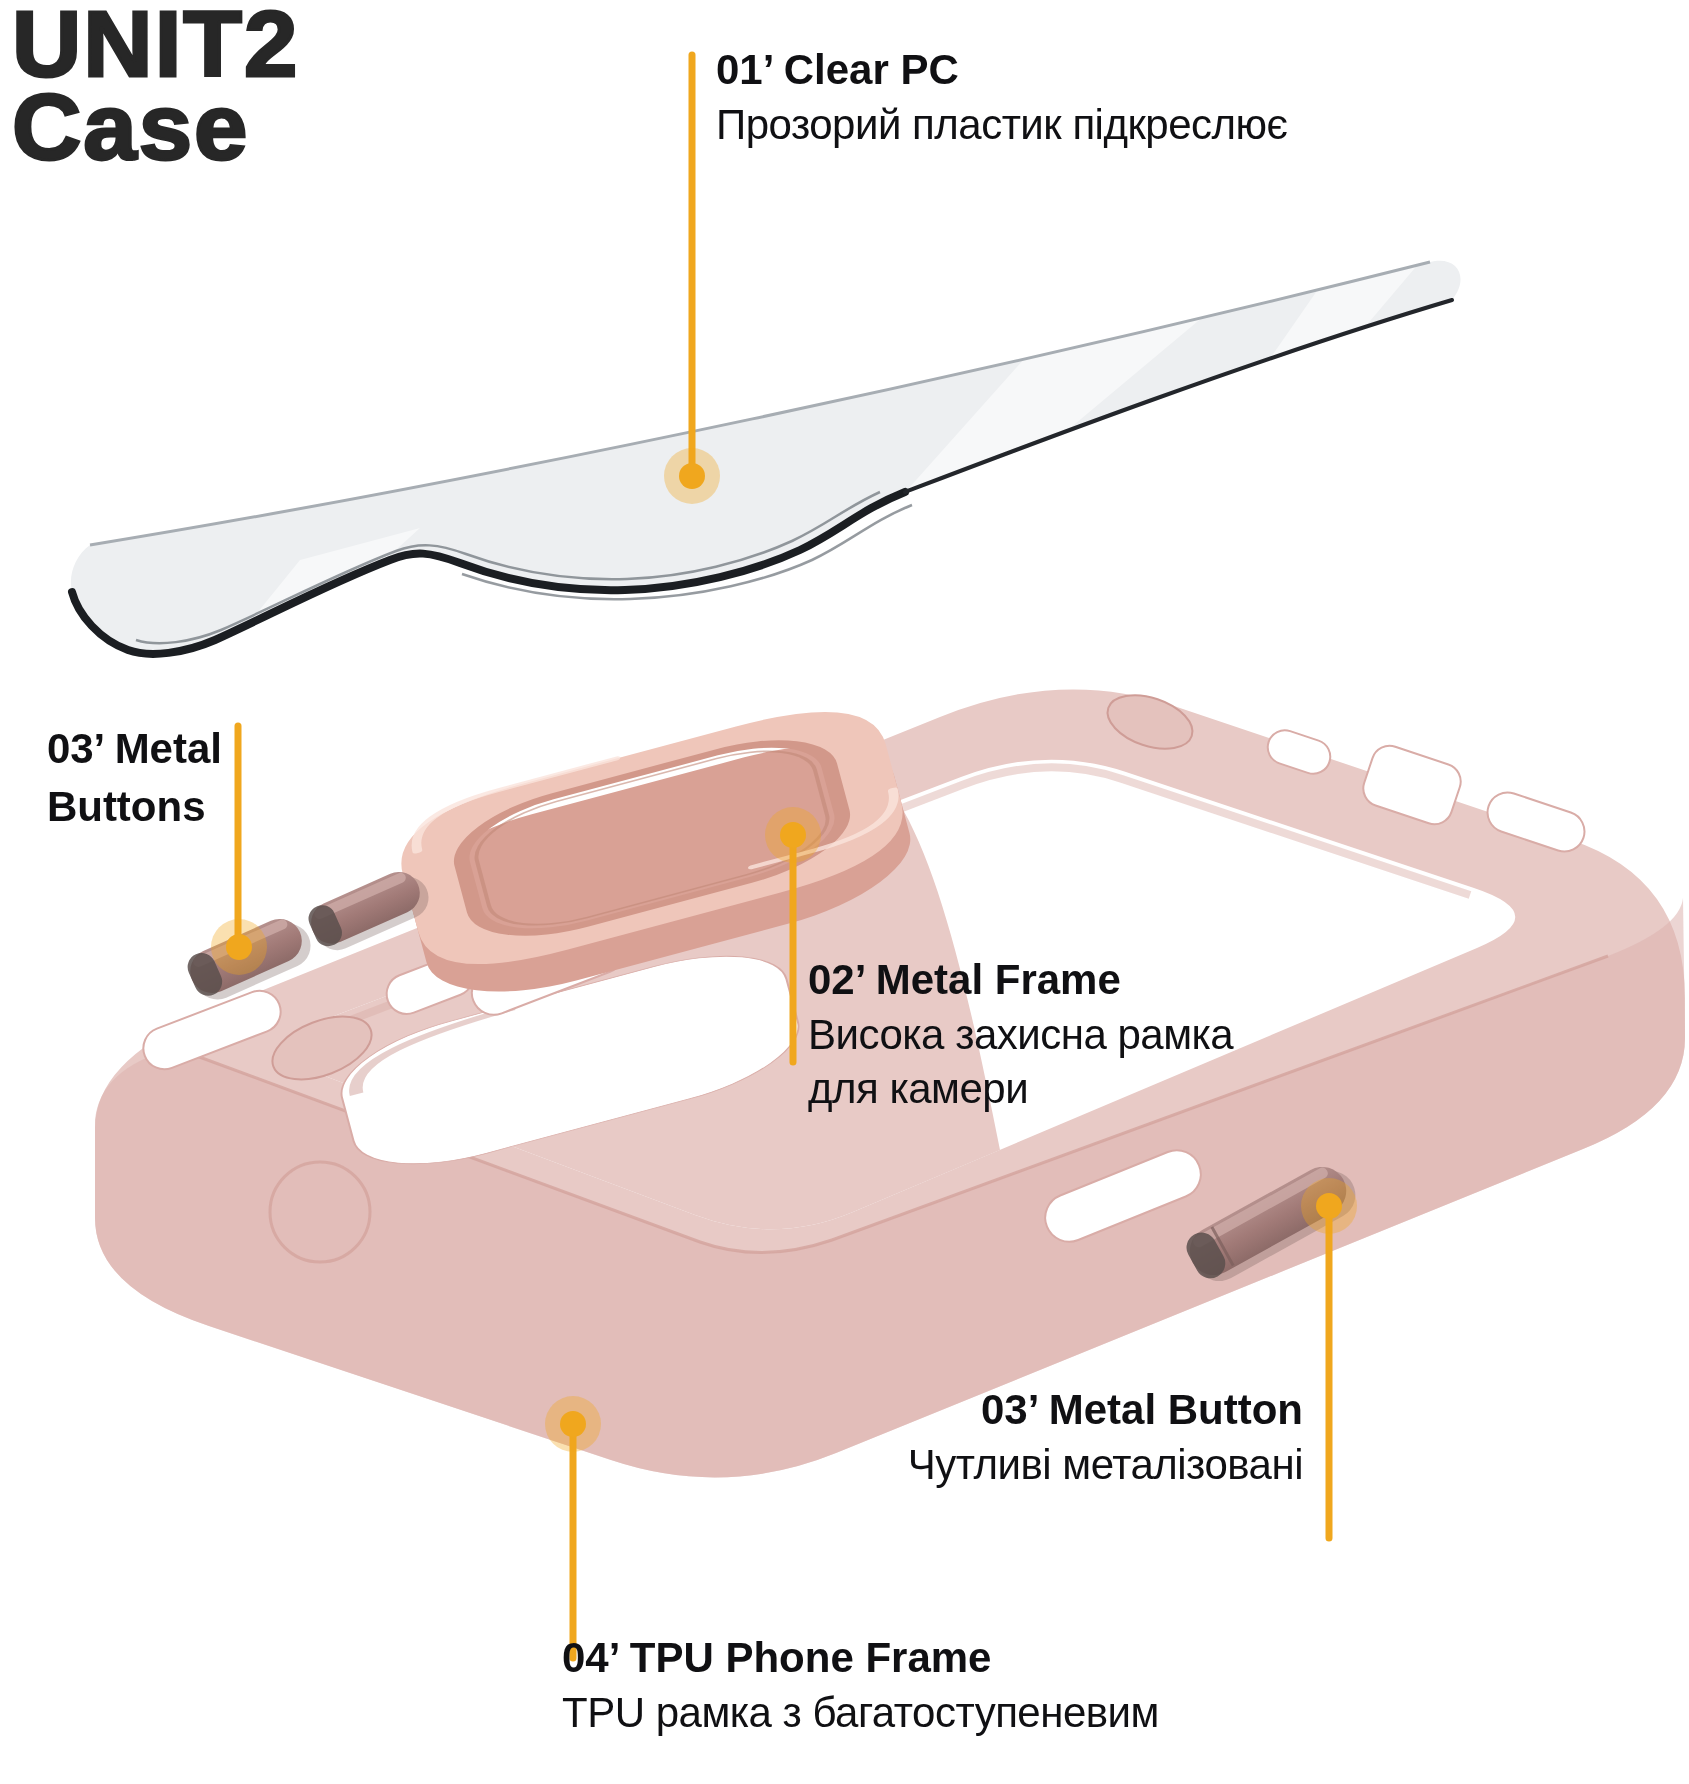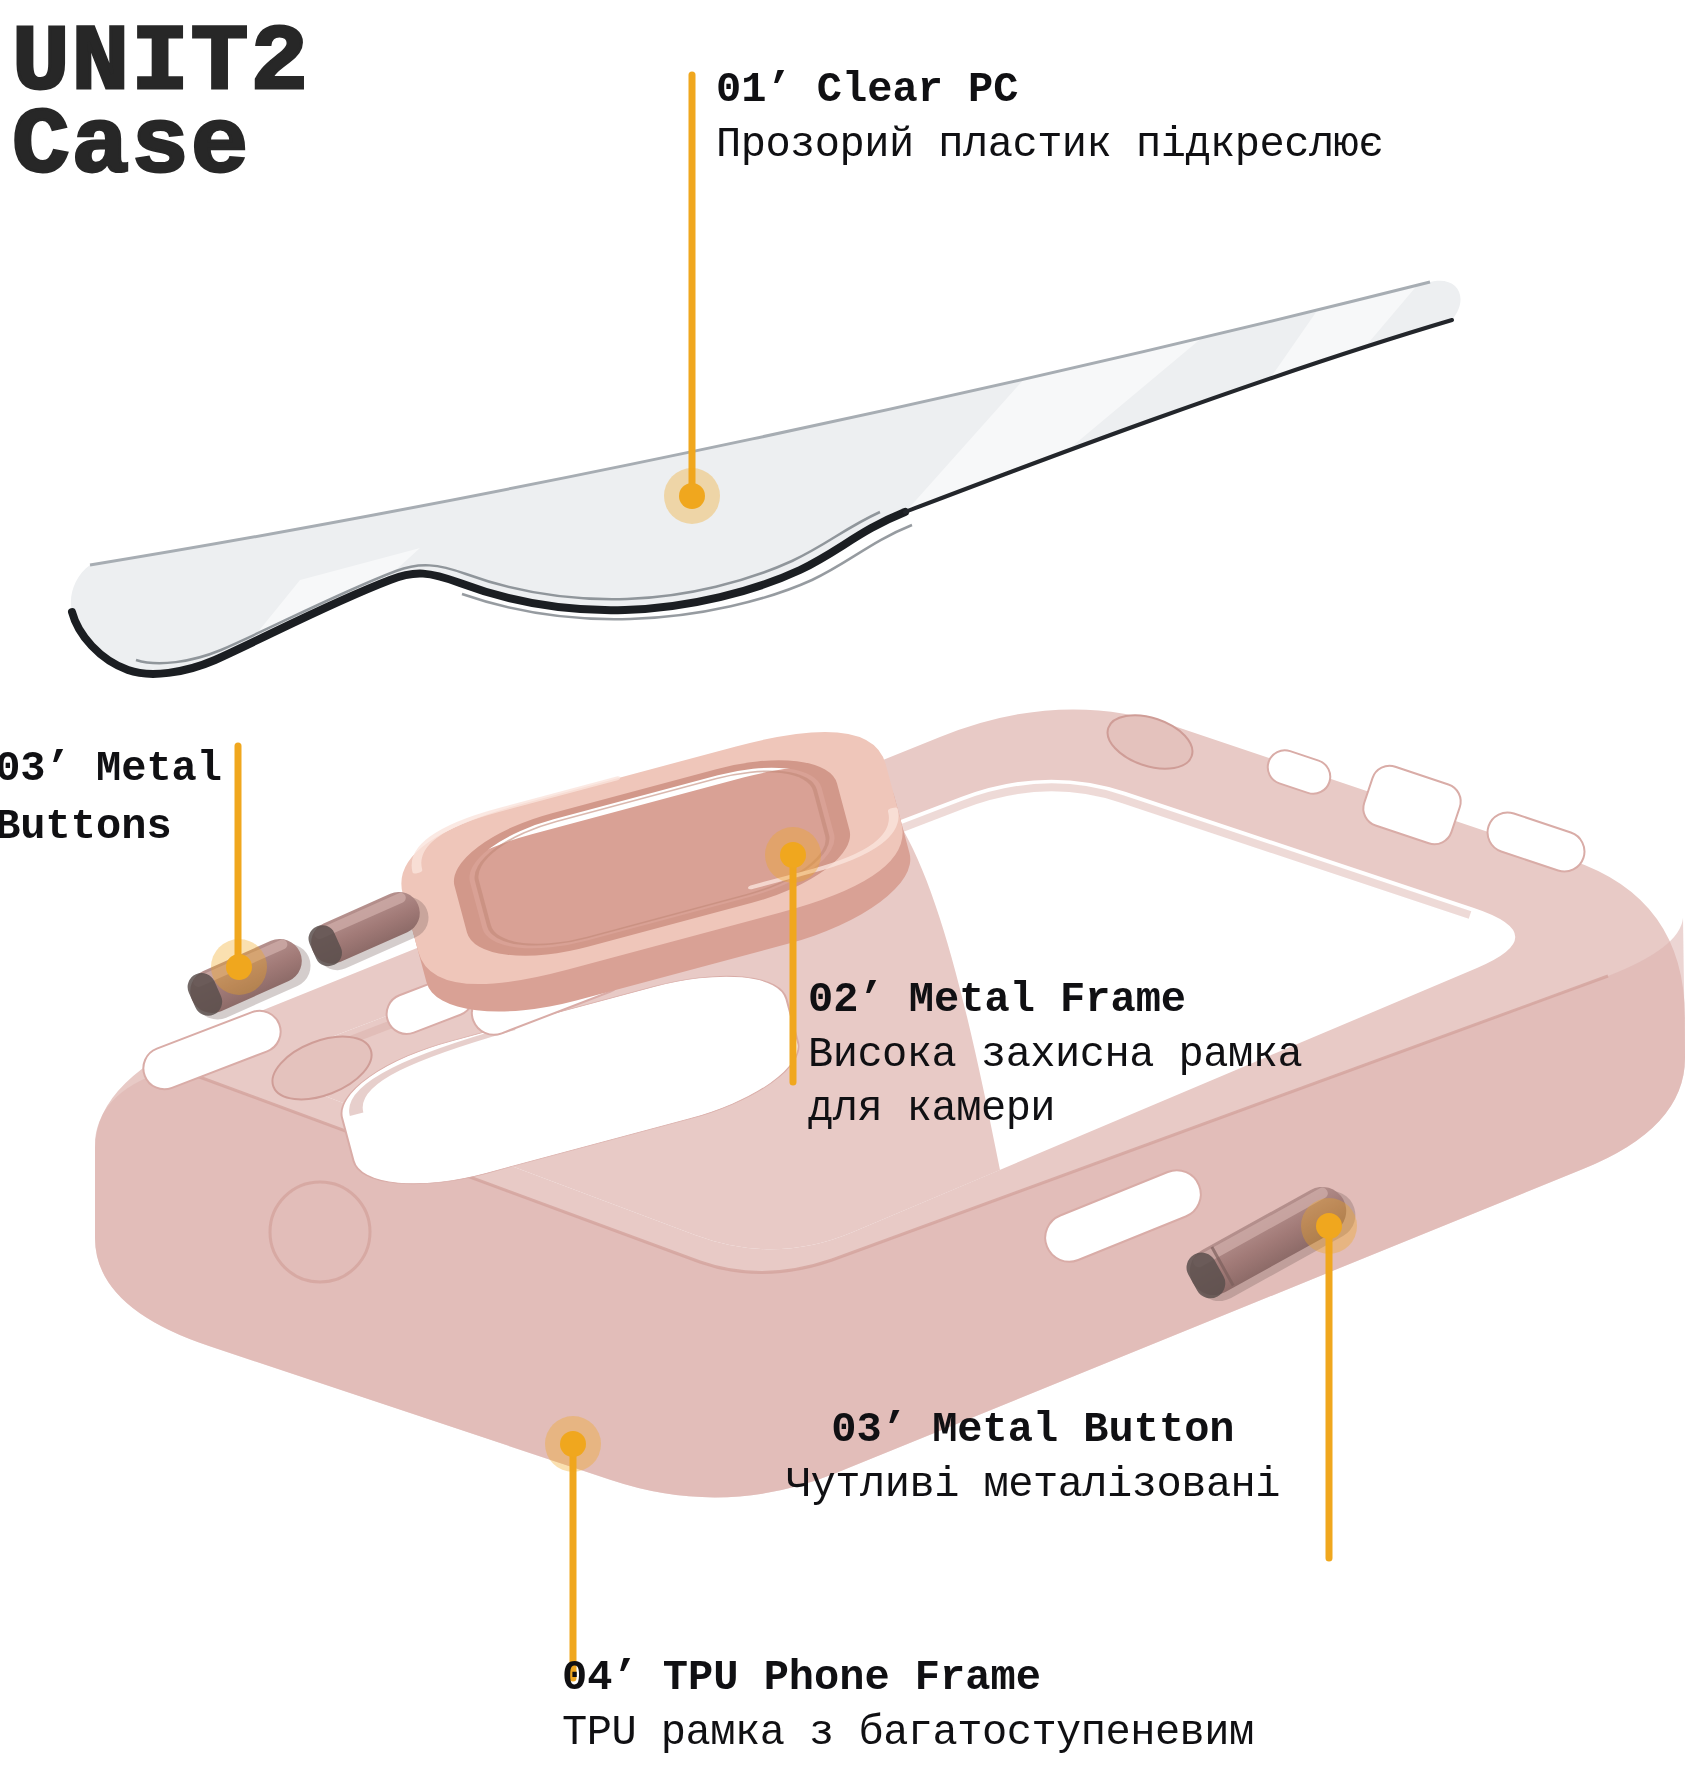--- a/index.html
+++ b/index.html
@@ -1,30 +1,30 @@
 <!DOCTYPE html>
 <html style="--accent: #F0A71E; --case-pink: #E8CAC6; --case-pink-dark: #DCB3AE; --camera-ring: #EFC6BA; --button-metal: #A17A77; --glass: #EDEFF1; --glass-edge: #1B1E22; --text: #101013; --logo: #272727; --background: #FFFFFF;"><head>
 <meta charset="utf-8">
 <style>
   html,body{margin:0;padding:0;background:#fff;}
   #stage{position:relative;width:1689px;height:1740px;background:var(--background,#fff);overflow:hidden;
-         font-family:Liberation Mono, monospace;margin-top:20px;}
+         font-family:Liberation Sans, sans-serif;}
   
   .logo{position:absolute;left:12px;top:2px;color:var(--logo,#272727);line-height:86px;
         font-weight:800;font-size:96px;letter-spacing:2px;transform:scaleY(.97);transform-origin:top left;
         -webkit-text-stroke:3px var(--logo,#272727);}
   
   .callout{position:absolute;color:var(--text,#101013);}
   .t-title{font-weight:700;font-size:42px;line-height:56px;white-space:nowrap;}
   .t-body{font-weight:400;font-size:42px;line-height:54px;white-space:nowrap;letter-spacing:-.5px;}
   #c01{left:716px;top:42px;}
   #c02{left:808px;top:952px;}
   #c03l{right:1467px;top:720px;text-align:left;}
   #c03l .t-title{line-height:58px;}
-  #c03r{right:409px;top:1382px;text-align:center;}
+  #c03r{right:386px;top:1382px;text-align:right;}
   #c04{left:562px;top:1630px;}
   
   #art{position:absolute;left:0;top:0;}
   .glass{fill:var(--glass,#EDEFF1);}
   .glass-top-edge{stroke:#a7adb3;stroke-width:3;fill:none;}
   .glass-edge{stroke:var(--glass-edge,#1B1E22);stroke-width:8;fill:none;stroke-linecap:round;}
   .glass-edge-thin{stroke:#23262b;stroke-width:4;fill:none;stroke-linecap:round;}
   .glass-edge-hi{stroke:#5d656d;stroke-width:2.5;fill:none;opacity:.65;}
   .streak{fill:#ffffff;opacity:.55;}
   .case{fill:var(--case-pink,#E8CAC6);}

